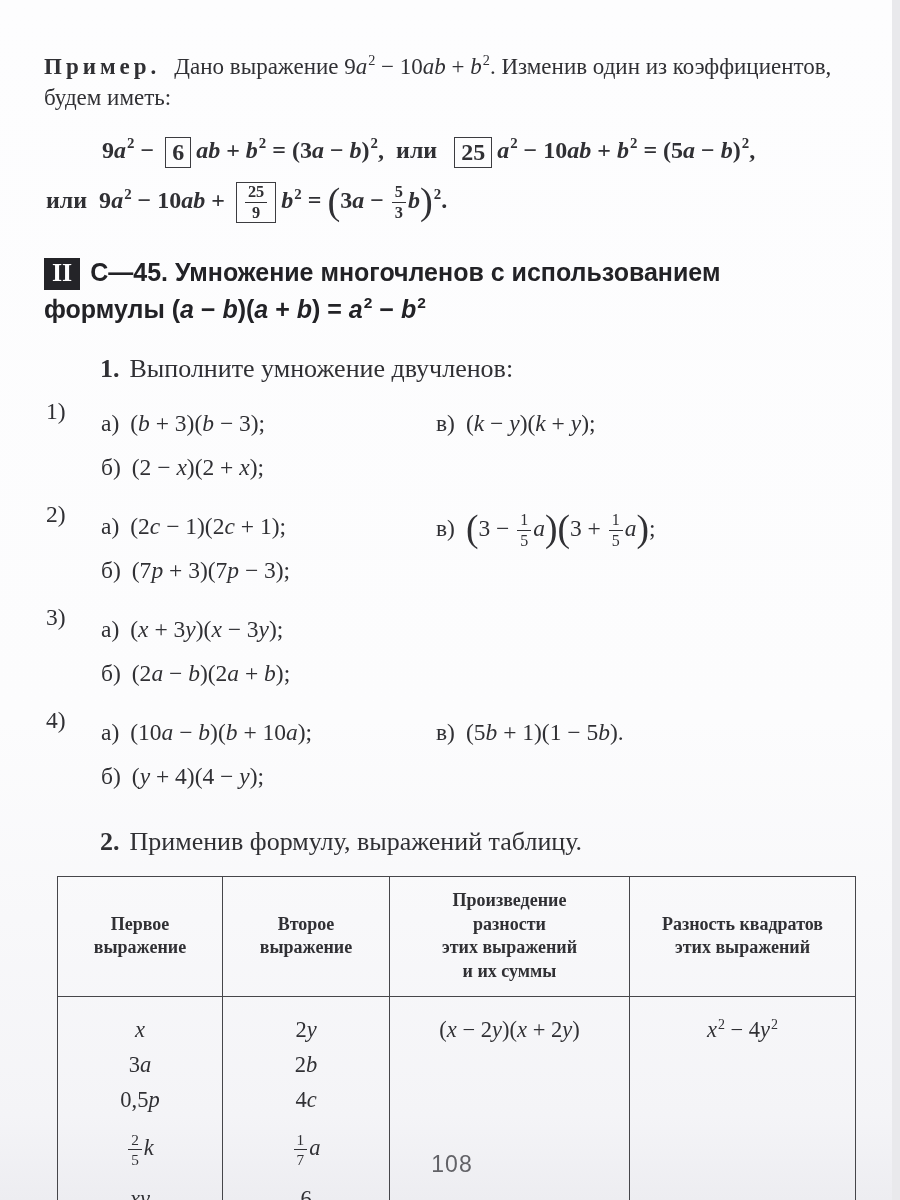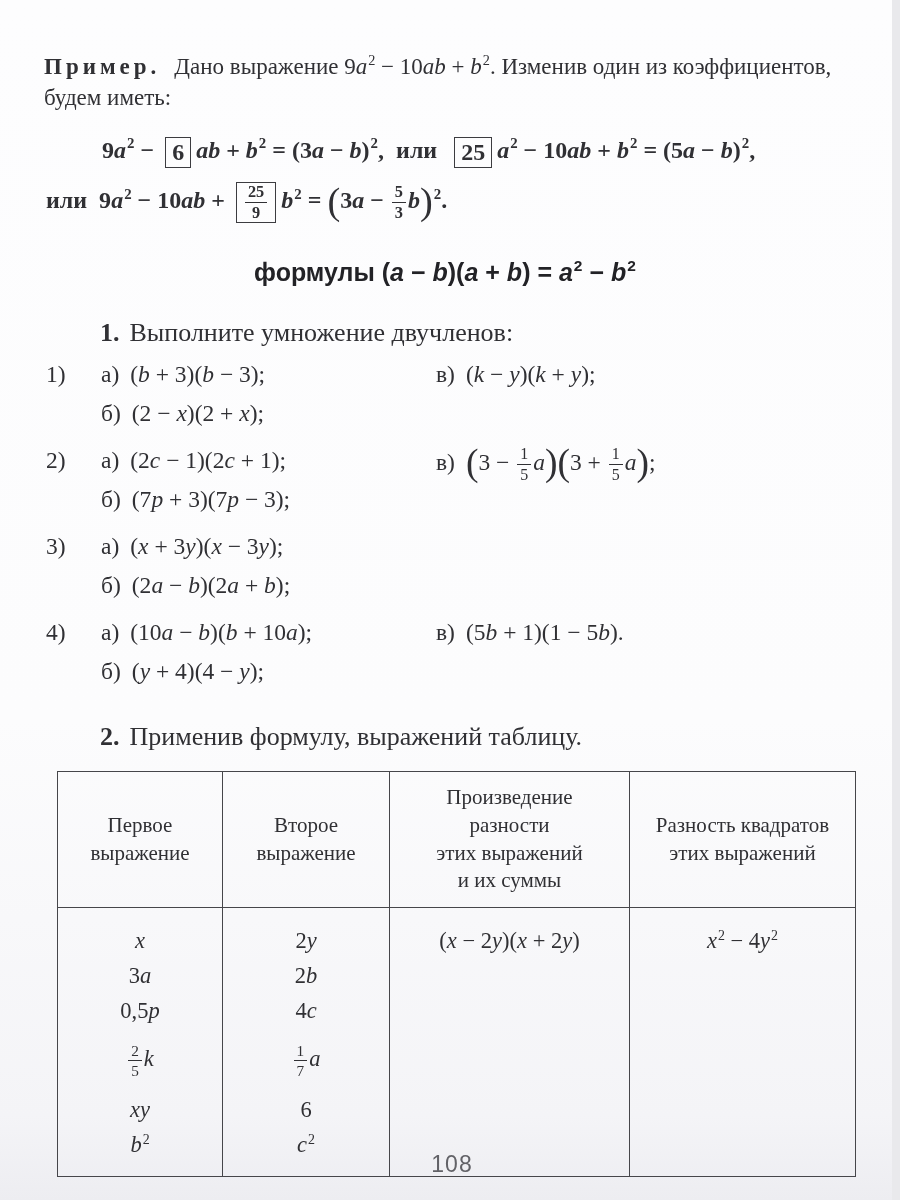--- a/index.html
+++ b/index.html
@@ -23,35 +23,35 @@
 
   .para{margin:0;}
   .ex-label{font-weight:bold;letter-spacing:4px;margin-right:14px;}
   .equation{margin:20px 0 0 58px;font-size:24px;font-weight:bold;}
   .eq2{margin:14px 0 0 2px;}
 
   .section-head{margin-top:32px;font-family:"Liberation Sans","DejaVu Sans",sans-serif;
     font-weight:bold;font-size:25px;color:#222226;line-height:1.38;}
   .badge{background:#242428;color:#fff;font-family:"Liberation Serif",serif;
     padding:0 8px 2px;margin-right:10px;font-size:26px;display:inline-block;line-height:1.15;}
-  .sh-line2{text-align:center;margin-top:2px;}
+  .sh-line2{margin-top:2px;}
 
   .task-head{margin:26px 0 4px 56px;font-size:26px;}
   .t2-head{margin-top:26px;}
   .tnum{font-weight:bold;margin-right:10px;}
 
   .group{display:grid;grid-template-columns:55px 335px 1fr;margin:9px 0 0 2px;font-size:23.5px;}
-  .item{margin-bottom:7px;}
+  .item{margin-bottom:7px;margin-top:12px;}
   .ilabel{margin-right:11px;}
 
   .fill-table{border-collapse:collapse;margin:16px 0 0 13px;width:798px;table-layout:fixed;
               border:1.7px solid #46464a;}
   .fill-table th,.fill-table td{border-left:1.4px solid #46464a;}
   .fill-table th:first-child,.fill-table td:first-child{border-left:none;}
-  .fill-table th{font-weight:normal;font-size:21px;line-height:1.32;padding:12px 4px;
+  .fill-table th{font-weight:bold;font-size:18px;line-height:1.32;padding:12px 4px;
                  white-space:pre-line;border-bottom:1.7px solid #46464a;vertical-align:middle;}
   .fill-table td{font-size:22.5px;text-align:center;padding:1px 4px;height:33px;vertical-align:middle;}
   .fill-table tr.first td{padding-top:17px;}
   .fill-table tr.tall td{height:62px;}
   .fill-table tr.last td{padding-bottom:14px;}
 
   .page-number{position:absolute;left:0;right:0;bottom:20px;text-align:center;
     font-family:"Liberation Sans","DejaVu Sans",sans-serif;font-size:23px;color:#626267;letter-spacing:1px;padding-left:12px;}
 </style>
 </head>
@@ -67,20 +67,23 @@
     <div class="equation eq2">или&nbsp; 9<i>a</i><sup>2</sup> − 10<i>ab</i> + <span class="boxed"><span class="frac">
             <span class="fn">25</span>
             <span class="fd">9</span>
           </span></span><i>b</i><sup>2</sup> = <span class="bigp">(</span>3<i>a</i> − <span class="frac">
           <span class="fn">5</span>
           <span class="fd">3</span>
         </span><i>b</i><span class="bigp">)</span><sup>2</sup>.</div>
   </div>
 
   <div class="section-head">
+    <div>
+      <span class="badge">II</span><span>С—45. Умножение многочленов с использованием</span>
+    </div>
     <div class="sh-line2">формулы (<i>a</i> − <i>b</i>)(<i>a</i> + <i>b</i>) = <i>a</i><sup>2</sup> − <i>b</i><sup>2</sup></div>
   </div>
 
   <p class="task-head">
     <span class="tnum">1.</span><span>Выполните умножение двучленов:</span>
   </p>
 
   <div class="group">
     <span>1)</span>
     <div>

